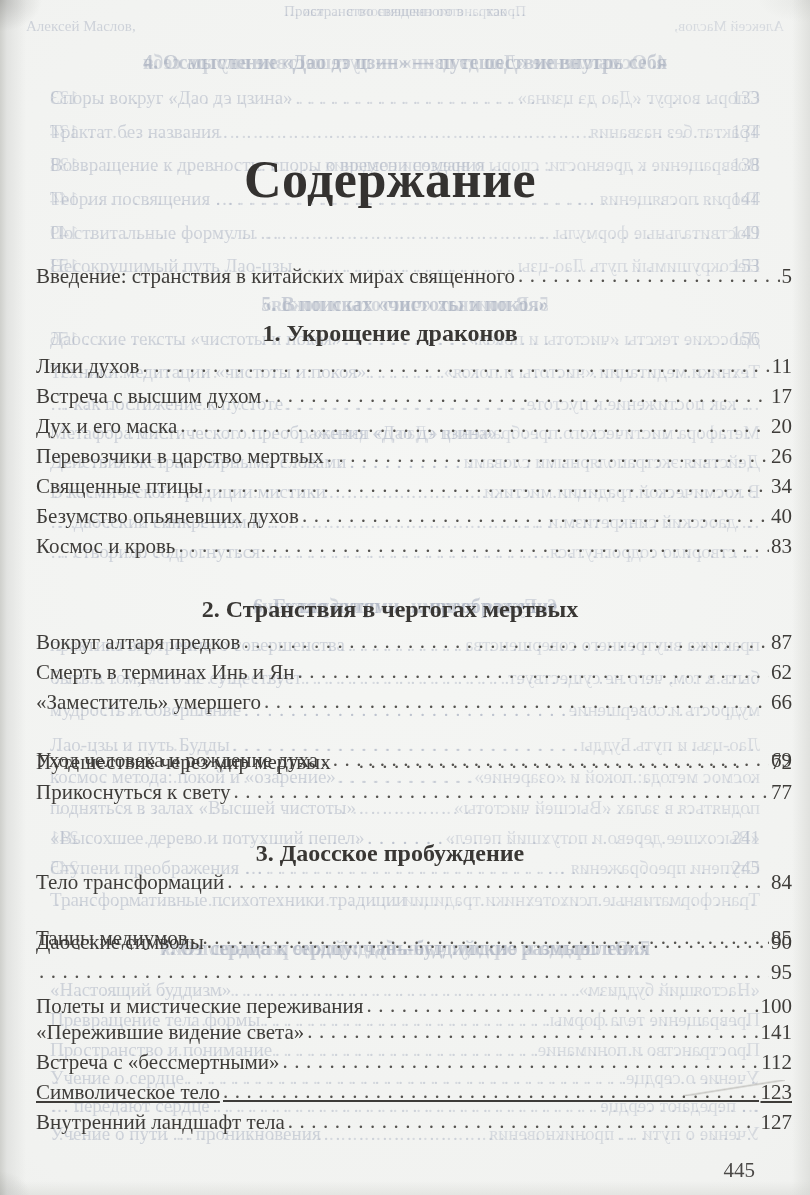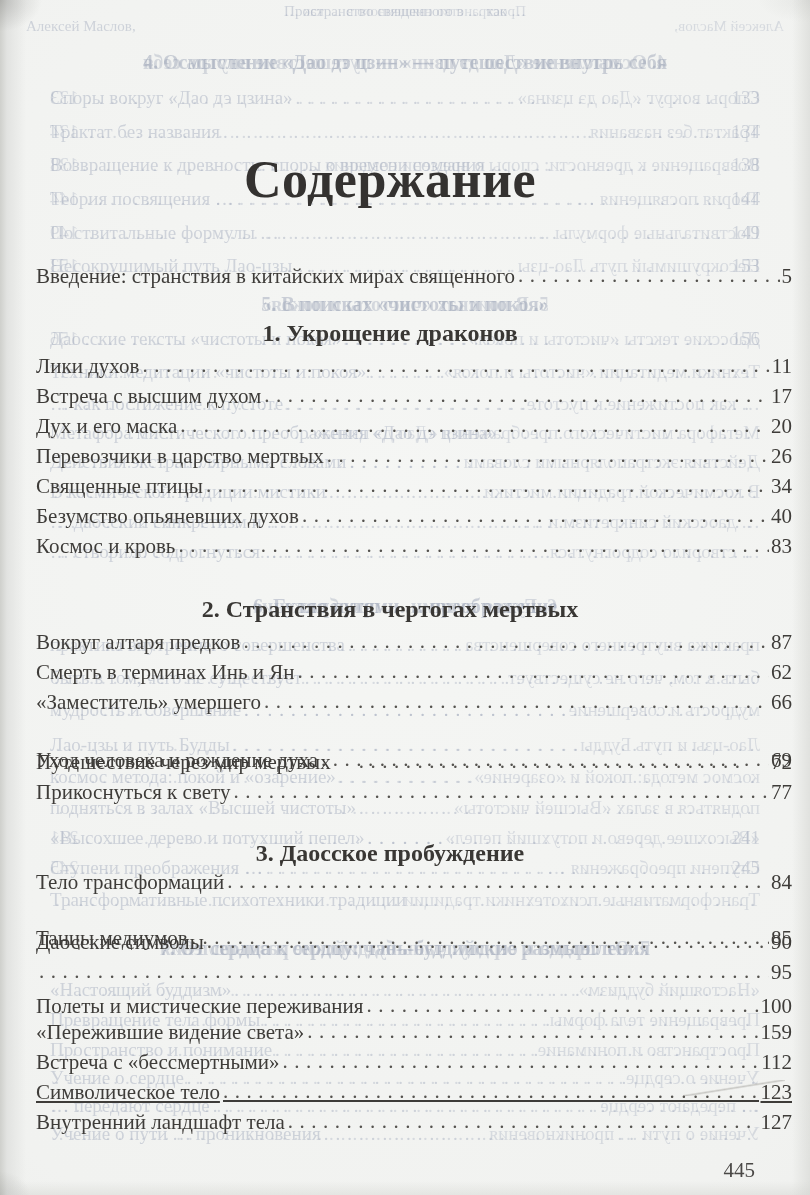--- a/index.html
+++ b/index.html
@@ -487,21 +487,21 @@
           <span class="pg">95</span>
         </div>
         <div class="row" style="top: 992px;">
           <span class="label">Полеты и мистические переживания</span>
           <span class="dots"></span>
           <span class="pg">100</span>
         </div>
         <div class="row" style="top: 1018px;">
           <span class="label">«Пережившие видение света»</span>
           <span class="dots"></span>
-          <span class="pg">159</span>
+          <span class="pg">141</span>
         </div>
         <div class="row" style="top: 1048px;">
           <span class="label">Встреча с «бессмертными»</span>
           <span class="dots"></span>
           <span class="pg">112</span>
         </div>
         <div class="row" style="top: 1078px; text-decoration: underline;">
           <span class="label">Символическое тело</span>
           <span class="dots"></span>
           <span class="pg">123</span>

